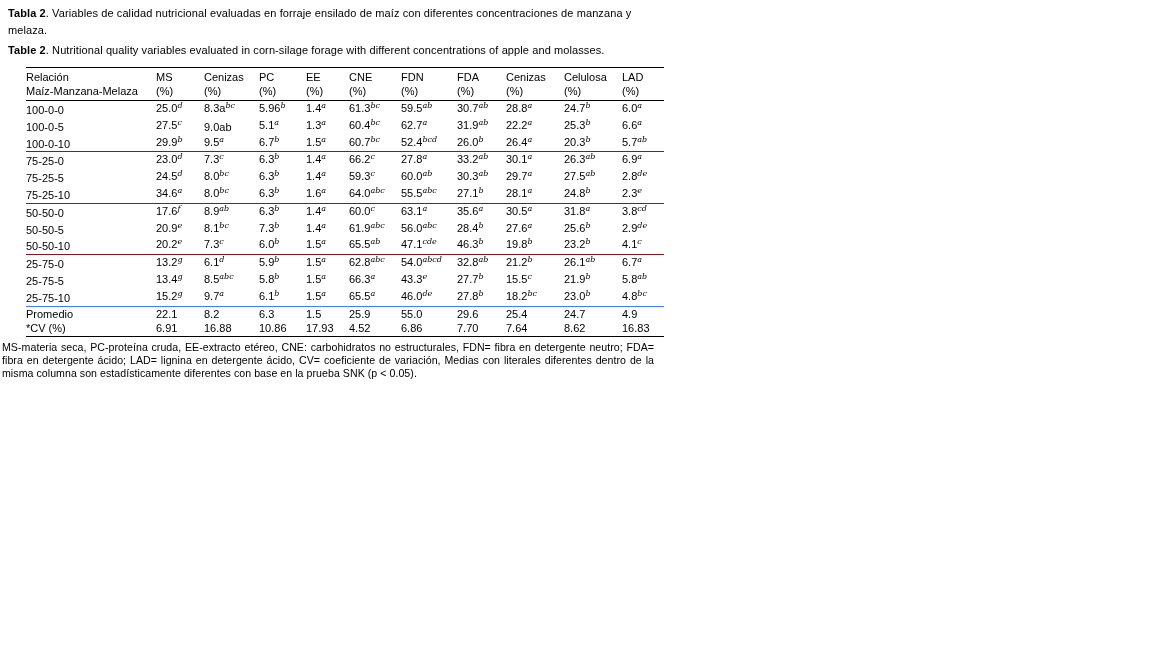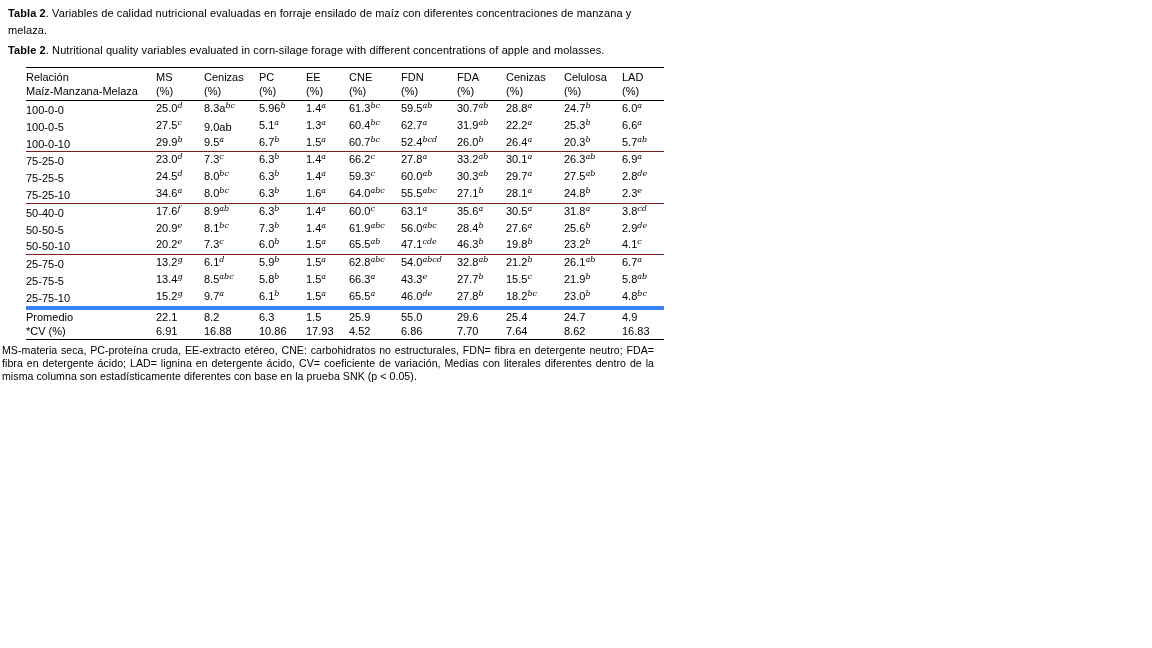--- a/index.html
+++ b/index.html
@@ -45,21 +45,21 @@
     line-height: 14.8px;
     overflow: hidden;
   }
   table.datatable thead th {
     border-bottom: 1px solid #000;
     line-height: 14px;
     padding-top: 2px;
     padding-bottom: 2px;
   }
   table.datatable tbody.group { border-top: 1px solid #7f1d1d; }
-  table.datatable tbody.summary { border-top: 4px solid #3b82f6; }
+  table.datatable tbody.summary { border-top: 1px solid #3b82f6; }
   td.rowlabel, th.corner { padding-left: 8px; }
   .sup {
     font-family: "DejaVu Serif", serif;
     font-style: italic;
     font-size: 8px;
     position: relative;
     top: -4px;
     letter-spacing: 0;
   }
   .footnote {
@@ -220,21 +220,21 @@
             <td><span>64.0</span><span class="sup">abc</span></td>
             <td><span>55.5</span><span class="sup">abc</span></td>
             <td><span>27.1</span><span class="sup">b</span></td>
             <td><span>28.1</span><span class="sup">a</span></td>
             <td><span>24.8</span><span class="sup">b</span></td>
             <td><span>2.3</span><span class="sup">e</span></td>
           </tr>
         </tbody>
         <tbody class="group">
           <tr>
-            <td class="rowlabel">50-40-0</td>
+            <td class="rowlabel">50-50-0</td>
             <td><span>17.6</span><span class="sup">f</span></td>
             <td><span>8.9</span><span class="sup">ab</span></td>
             <td><span>6.3</span><span class="sup">b</span></td>
             <td><span>1.4</span><span class="sup">a</span></td>
             <td><span>60.0</span><span class="sup">c</span></td>
             <td><span>63.1</span><span class="sup">a</span></td>
             <td><span>35.6</span><span class="sup">a</span></td>
             <td><span>30.5</span><span class="sup">a</span></td>
             <td><span>31.8</span><span class="sup">a</span></td>
             <td><span>3.8</span><span class="sup">cd</span></td>

